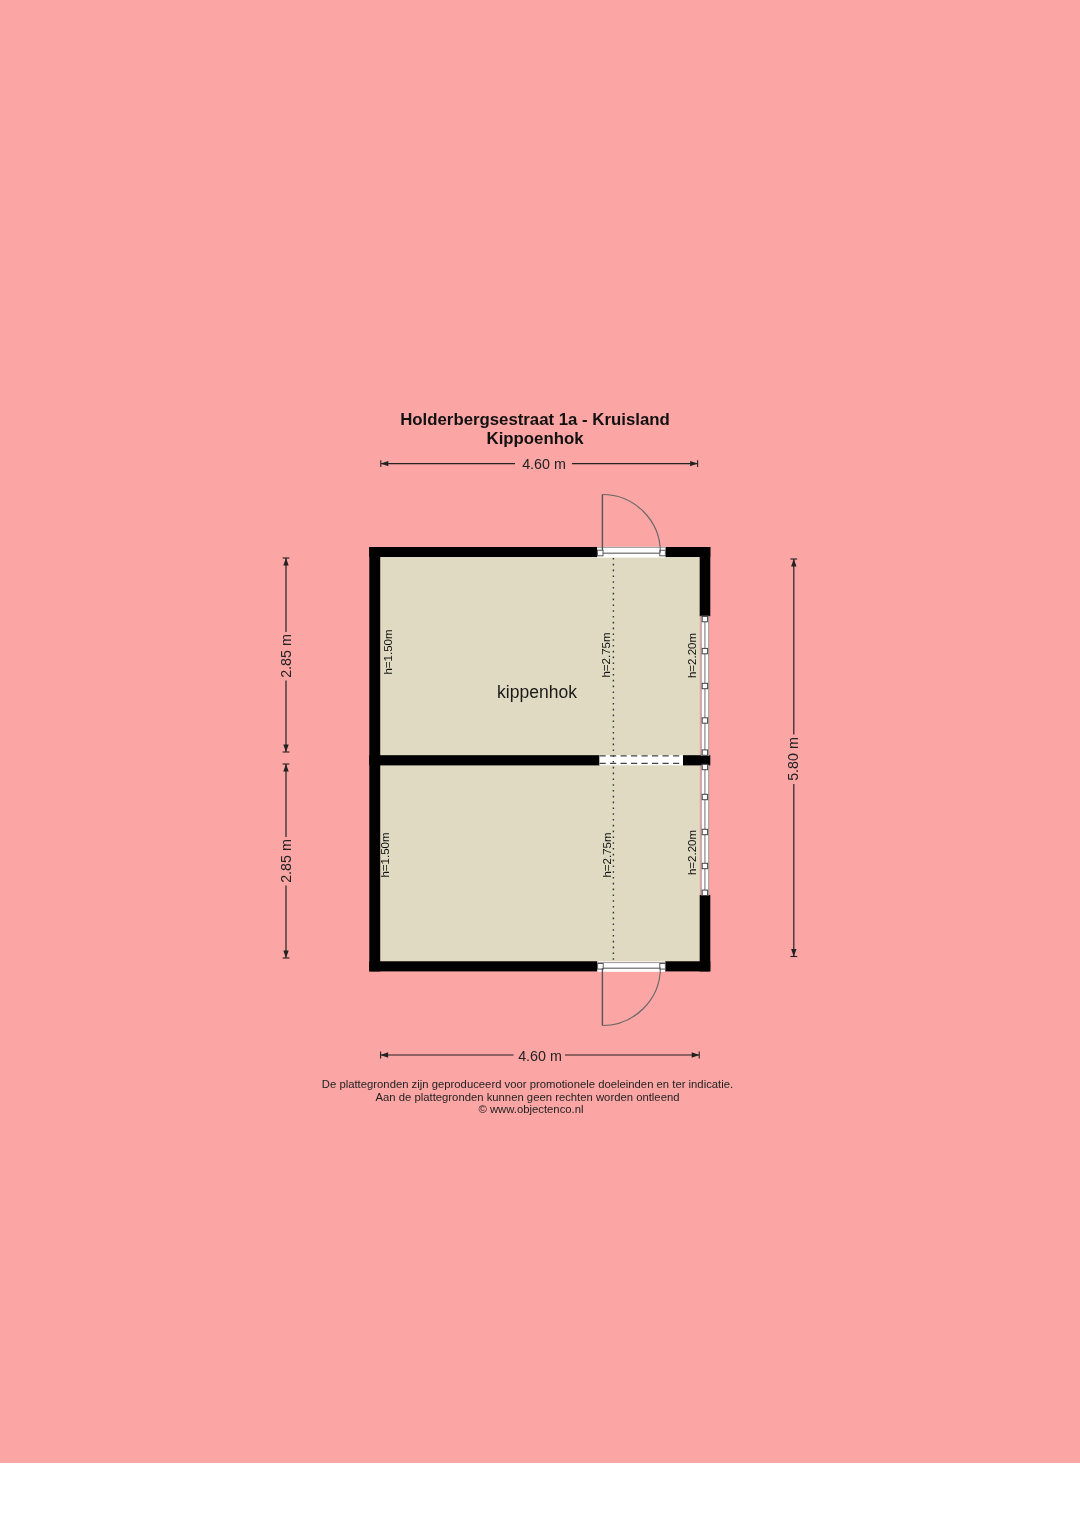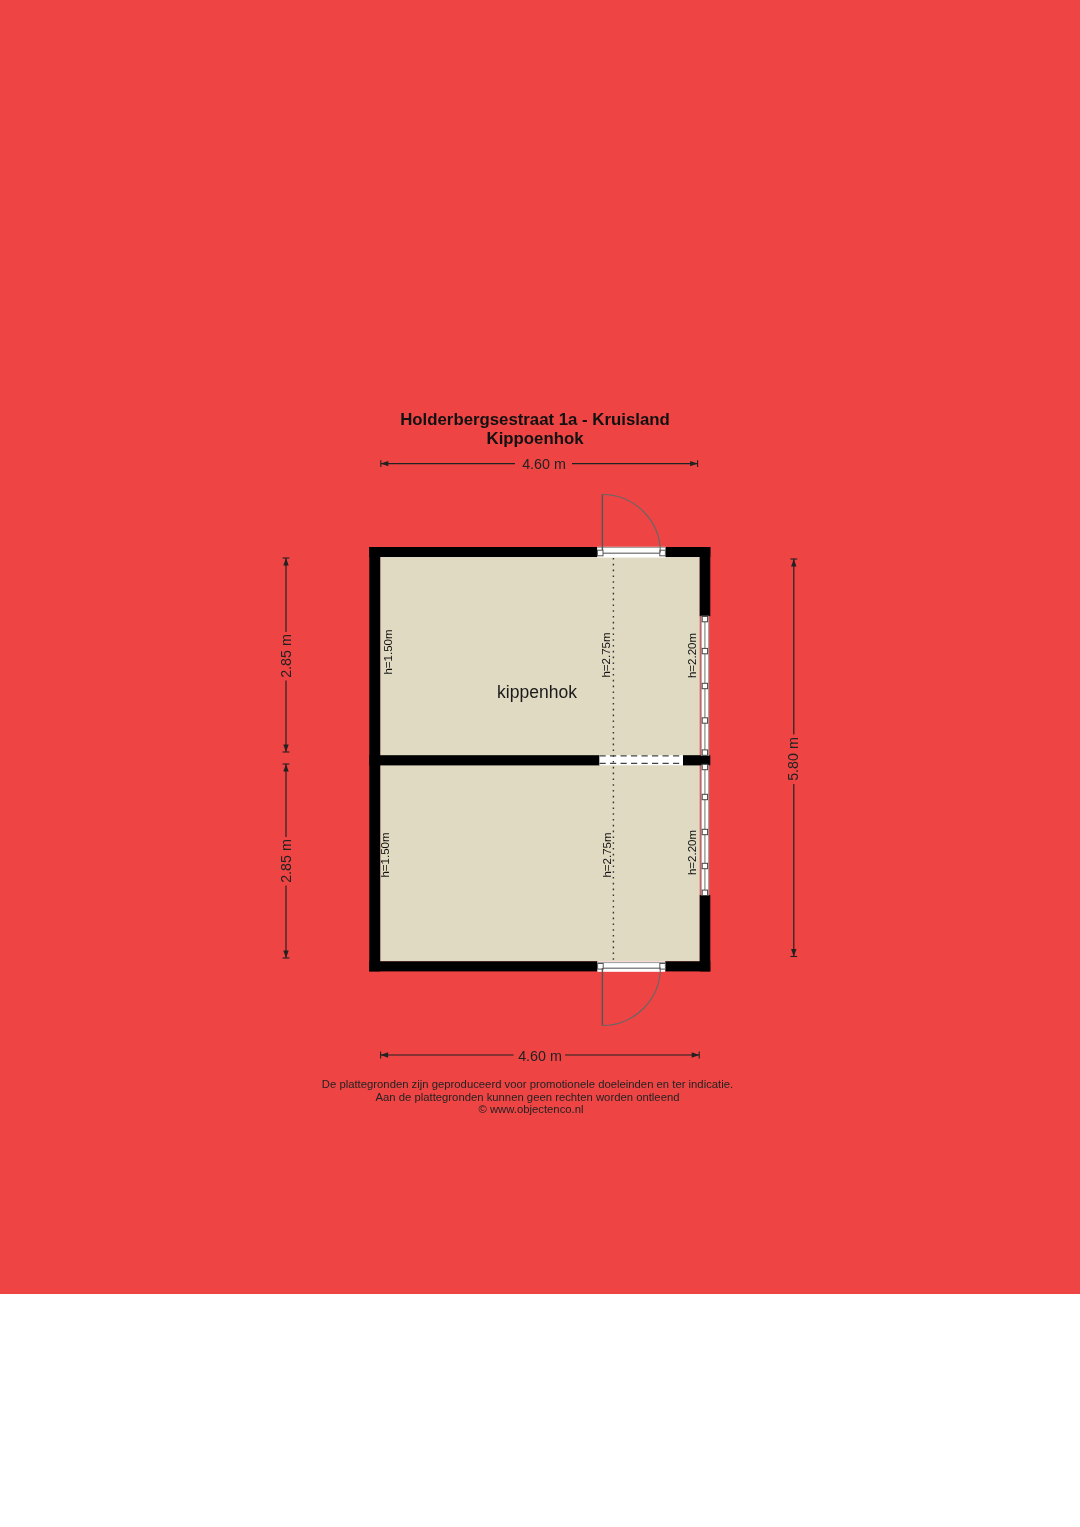--- a/index.html
+++ b/index.html
@@ -1,16 +1,16 @@
 <!DOCTYPE html>
 <html><head>
 <meta charset="utf-8">
 <style>
 html,body{margin:0;padding:0;background:#fff;}
-#page{position:relative;width:1080px;height:1294px;background:#ef4444;overflow:hidden;}
+#page{position:relative;width:1080px;height:1463px;background:#fca5a5;overflow:hidden;}
 text{font-family:"Liberation Sans",sans-serif;}
 </style>
 </head>
 <body>
 <div id="page">
 <svg width="1080" height="1527" viewBox="0 0 1080 1527">
 
 <g fill="#111111" font-weight="bold" font-size="16.8" text-anchor="middle">
 <text x="535" y="425">Holderbergsestraat 1a - Kruisland</text>
 <text x="535" y="443.8">Kippoenhok</text>

